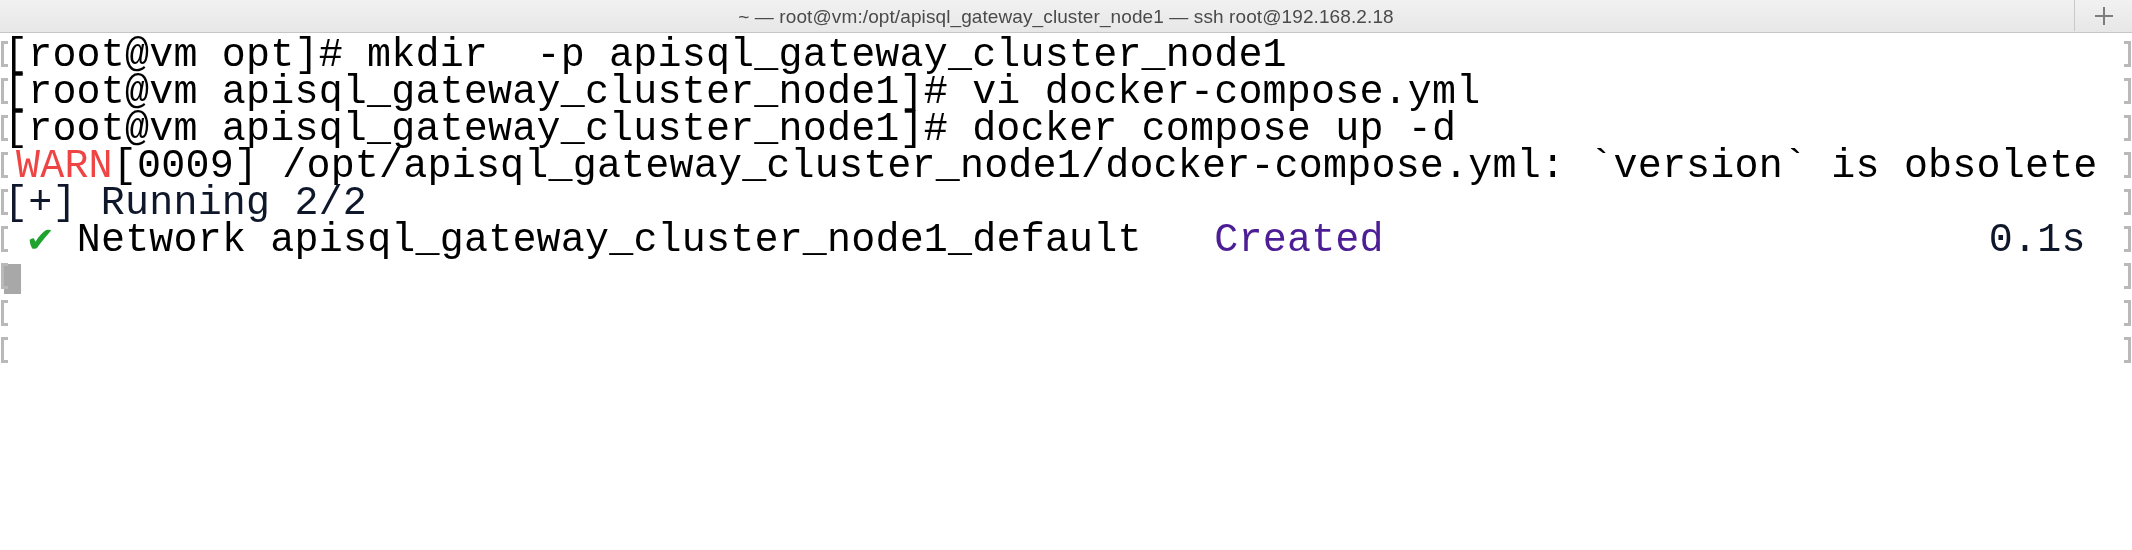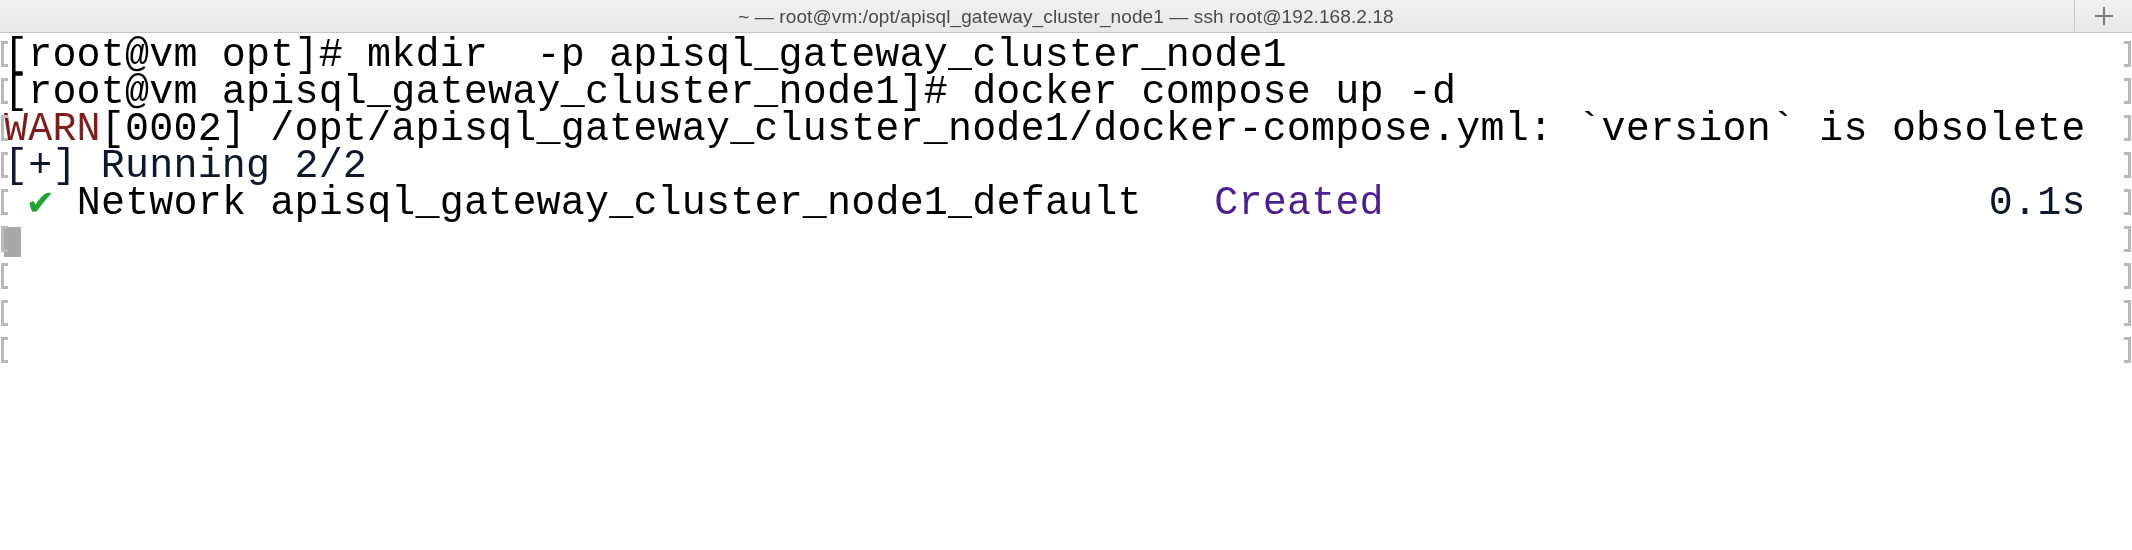--- a/index.html
+++ b/index.html
@@ -86,21 +86,21 @@
   .term-line {
     font-family: Liberation Mono, monospace;
     font-size: 40px;
     line-height: 37px;
     color: #000000;
     white-space: pre;
     padding-left: 4px;
     letter-spacing: 0.2px;
   }
   .c-black   { color: #000000; }
-  .c-warn    { color: #7f1d1d; }
+  .c-warn    { color: #ef4444; padding-left: 12px; }
   .c-purple  { color: #0f172a; }
   .c-green   { color: #4c1d95; }
   .c-check   { color: #1fa32f; font-weight: bold; }
 
   
   .cursor-block {
     display: inline-block;
     width: 17px;
     height: 30px;
     background: #a8a8a8;
@@ -136,22 +136,23 @@
   <div class="titlebar">
     <div class="titlebar-title">~ — root@vm:/opt/apisql_gateway_cluster_node1 — ssh root@192.168.2.18</div>
     <div class="titlebar-newtab">
       <span class="plus-glyph"></span>
     </div>
   </div>
 
   <div class="terminal" id="terminal-body">
 
     <div class="term-line"><span class="c-black">[root@vm opt]# mkdir  -p apisql_gateway_cluster_node1</span></div>
+      <div class="term-line"><span class="c-black">[root@vm apisql_gateway_cluster_node1]# vi docker-compose.yml</span></div>
       <div class="term-line"><span class="c-black">[root@vm apisql_gateway_cluster_node1]# docker compose up -d</span></div>
-      <div class="term-line"><span class="c-warn">WARN</span><span class="c-black">[0002] /opt/apisql_gateway_cluster_node1/docker-compose.yml: `version` is obsolete</span></div>
+      <div class="term-line"><span class="c-warn">WARN</span><span class="c-black">[0009] /opt/apisql_gateway_cluster_node1/docker-compose.yml: `version` is obsolete</span></div>
       <div class="term-line"><span class="c-purple">[+] Running 2/2</span></div>
       <div class="term-line"><span class="c-black"> </span><span class="c-check">✔</span><span class="c-black"> Network apisql_gateway_cluster_node1_default   </span><span class="c-green">Created</span><span class="c-black">                         </span><span class="c-purple">0.1s</span></div>
       <div class="term-line"><span class="cursor-block"></span></div>
       <div class="edge-clip left">
         <span class="edge-mark" style="top: 8px;"></span>
         <span class="edge-mark" style="top: 45px;"></span>
         <span class="edge-mark" style="top: 82px;"></span>
         <span class="edge-mark" style="top: 119px;"></span>
         <span class="edge-mark" style="top: 156px;"></span>
         <span class="edge-mark" style="top: 193px;"></span>

